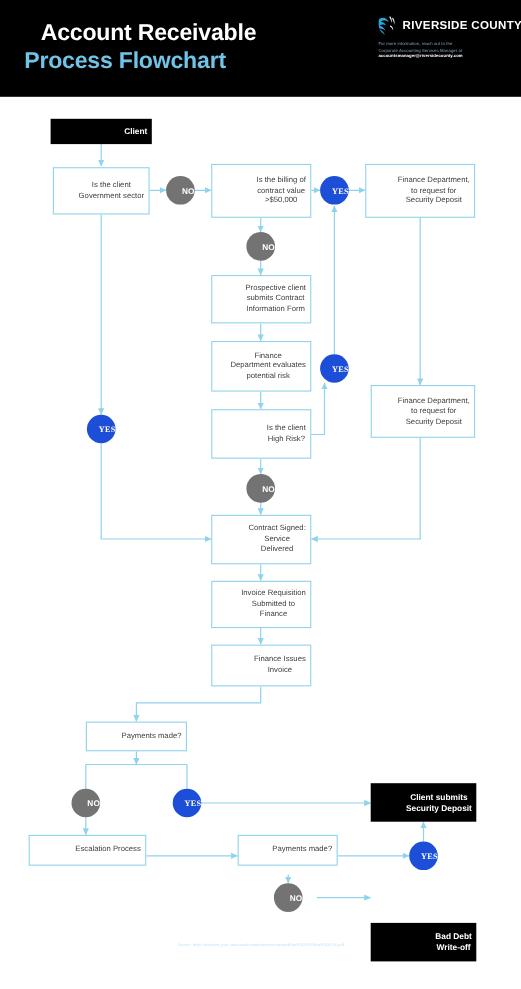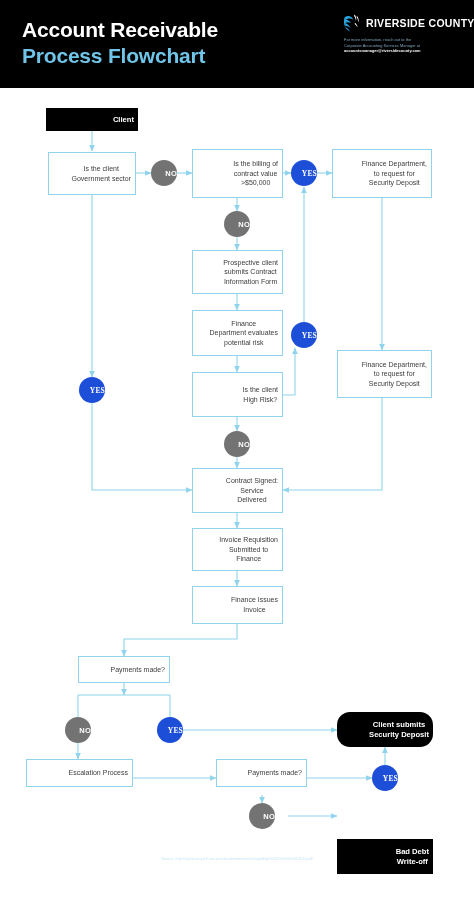--- a/index.html
+++ b/index.html
@@ -10,21 +10,21 @@
     overflow: hidden;
   }
   #page { position: relative; width: 474px; height: 899px; background:#fff; }
 
   
   .header {
     position: absolute; left: 0; top: 0; width: 474px; height: 88px;
     background: #000000;
   }
   .header-title {
-    position: absolute; left: 22px; top: 17px;
+    position: absolute; left: 37px; top: 17px;
     font-size: 21px; font-weight: bold; color: #ffffff;
     letter-spacing: -0.2px; line-height: 25px;
   }
   .header-subtitle {
     position: absolute; left: 22px; top: 43px;
     font-size: 21px; font-weight: bold; color: #6FC4E8;
     letter-spacing: -0.2px; line-height: 25px; text-align: right;
   }
   .brand { position: absolute; left: 344px; top: 13px; width: 122px; }
   .brand-row { display: flex; align-items: center; gap: 5px; }
@@ -248,21 +248,21 @@
     </div>
 
     <div class="node pill pill-no" style="left:65px; top:629px; width:26px; height:26px;">
       <span>NO</span>
     </div>
 
     <div class="node pill pill-yes" style="left:157px; top:629px; width:26px; height:26px;">
       <span>YES</span>
     </div>
 
-    <div class="node box-dark" style="left:337px; top:624px; width:96px; height:35px;border-radius:13px;">
+    <div class="node box-dark" style="left:337px; top:624px; width:96px; height:35px;">
       <span>Client submits<br>Security Deposit</span>
     </div>
 
     <div class="node box" style="left:26px; top:671px; width:107px; height:28px;">
       <span>Escalation Process</span>
     </div>
 
     <div class="node box" style="left:216px; top:671px; width:91px; height:28px;">
       <span>Payments made?</span>
     </div>

